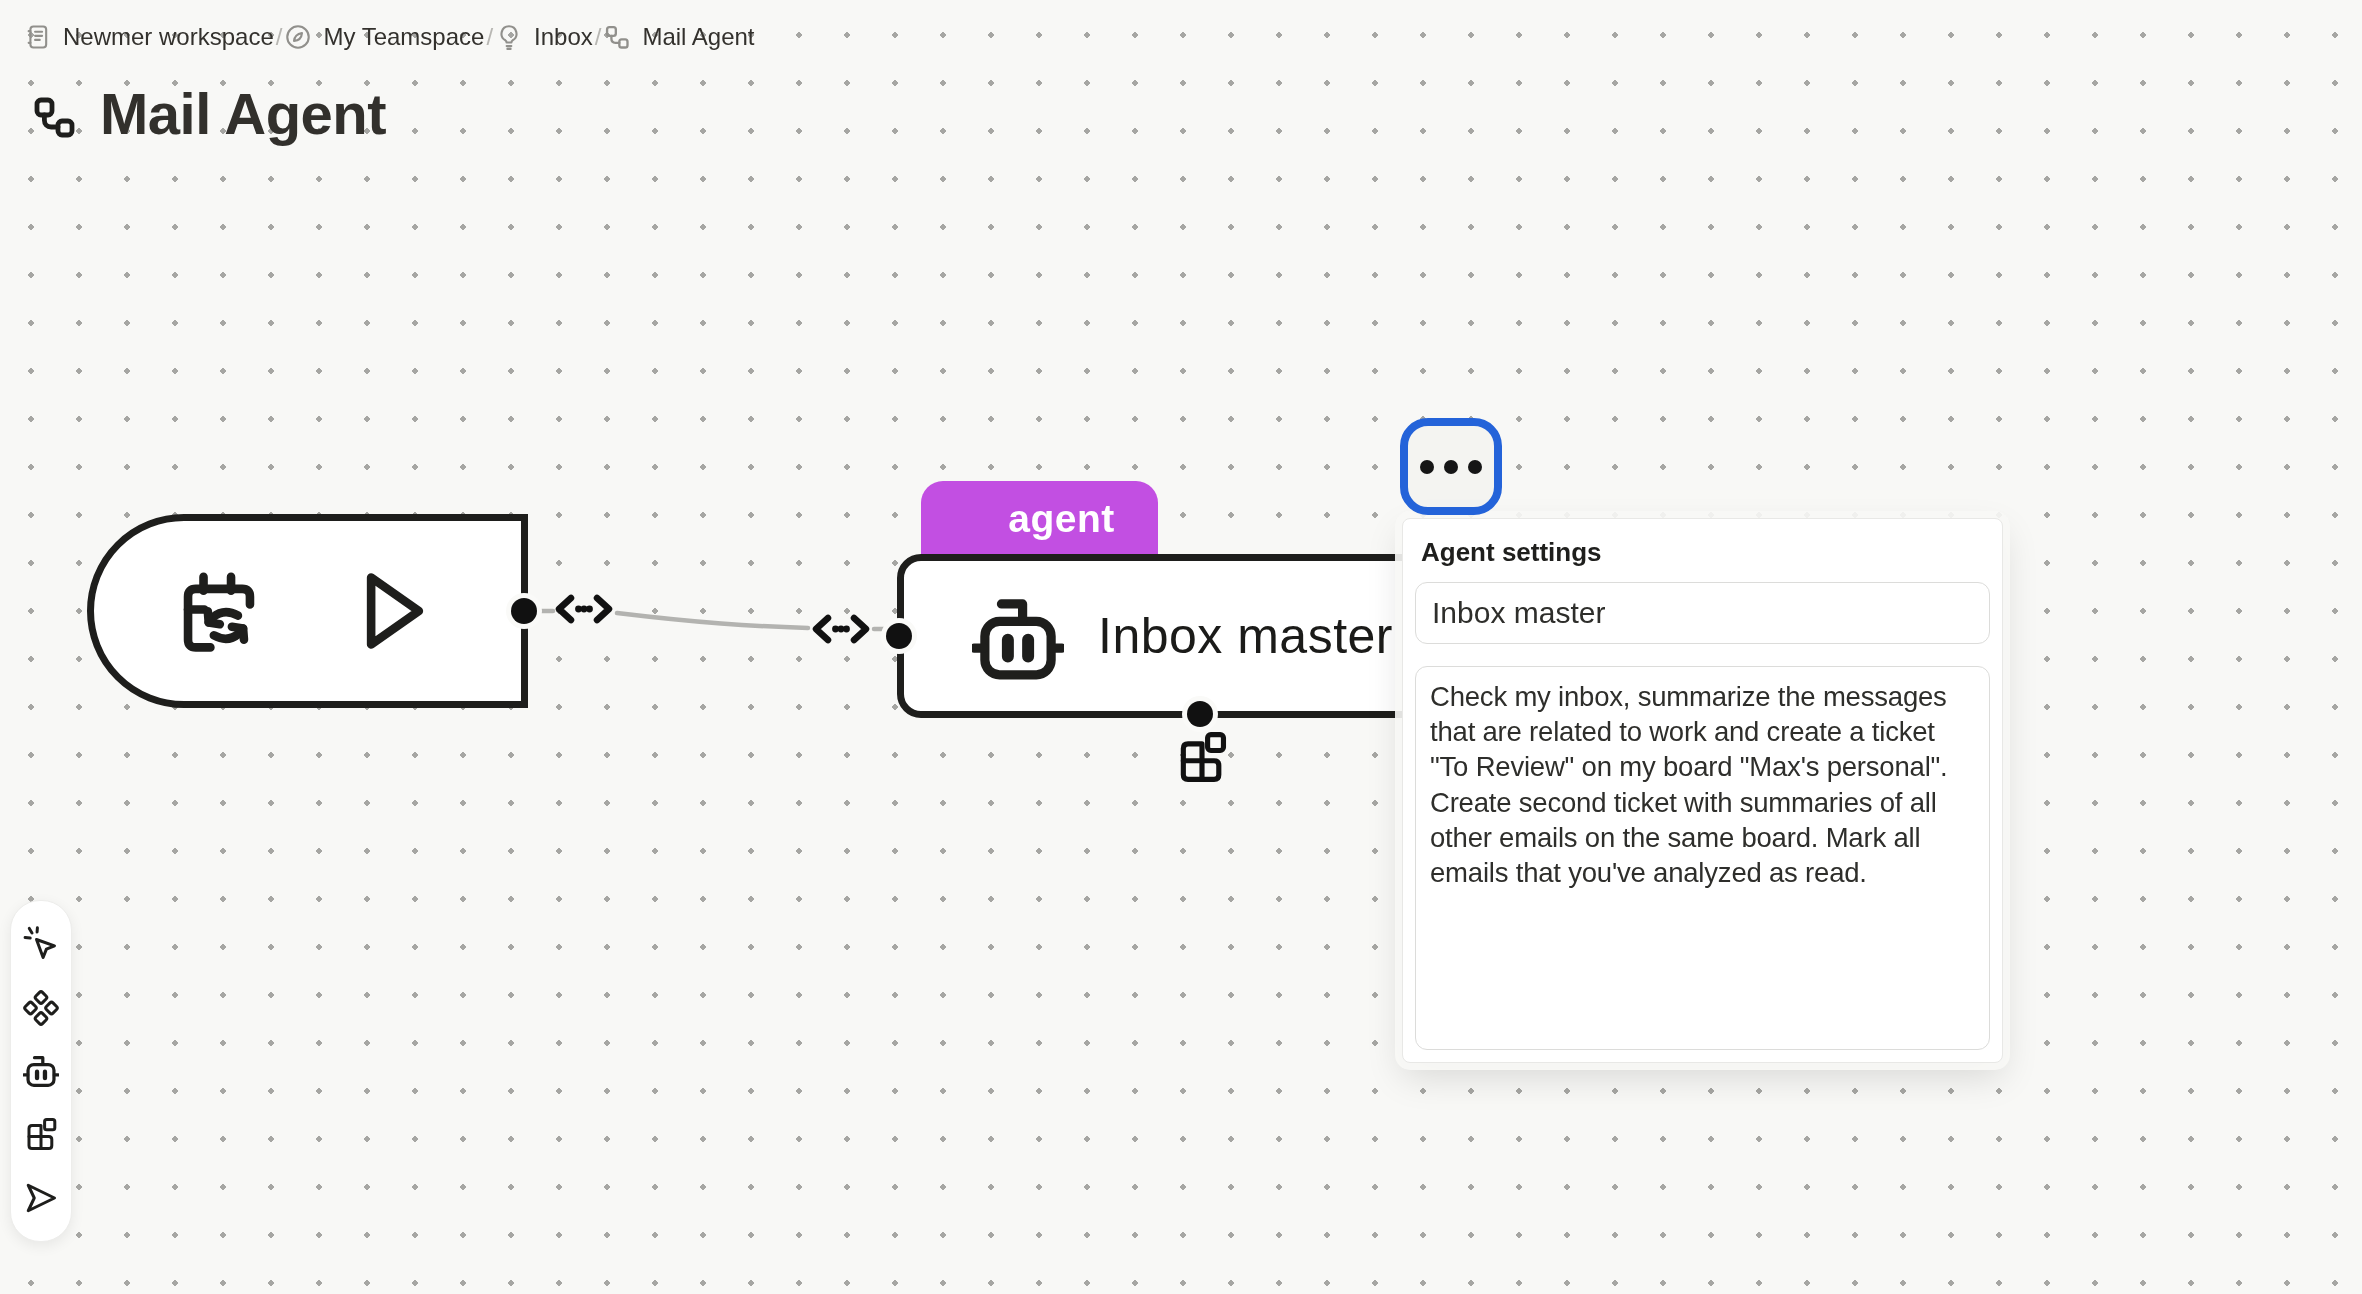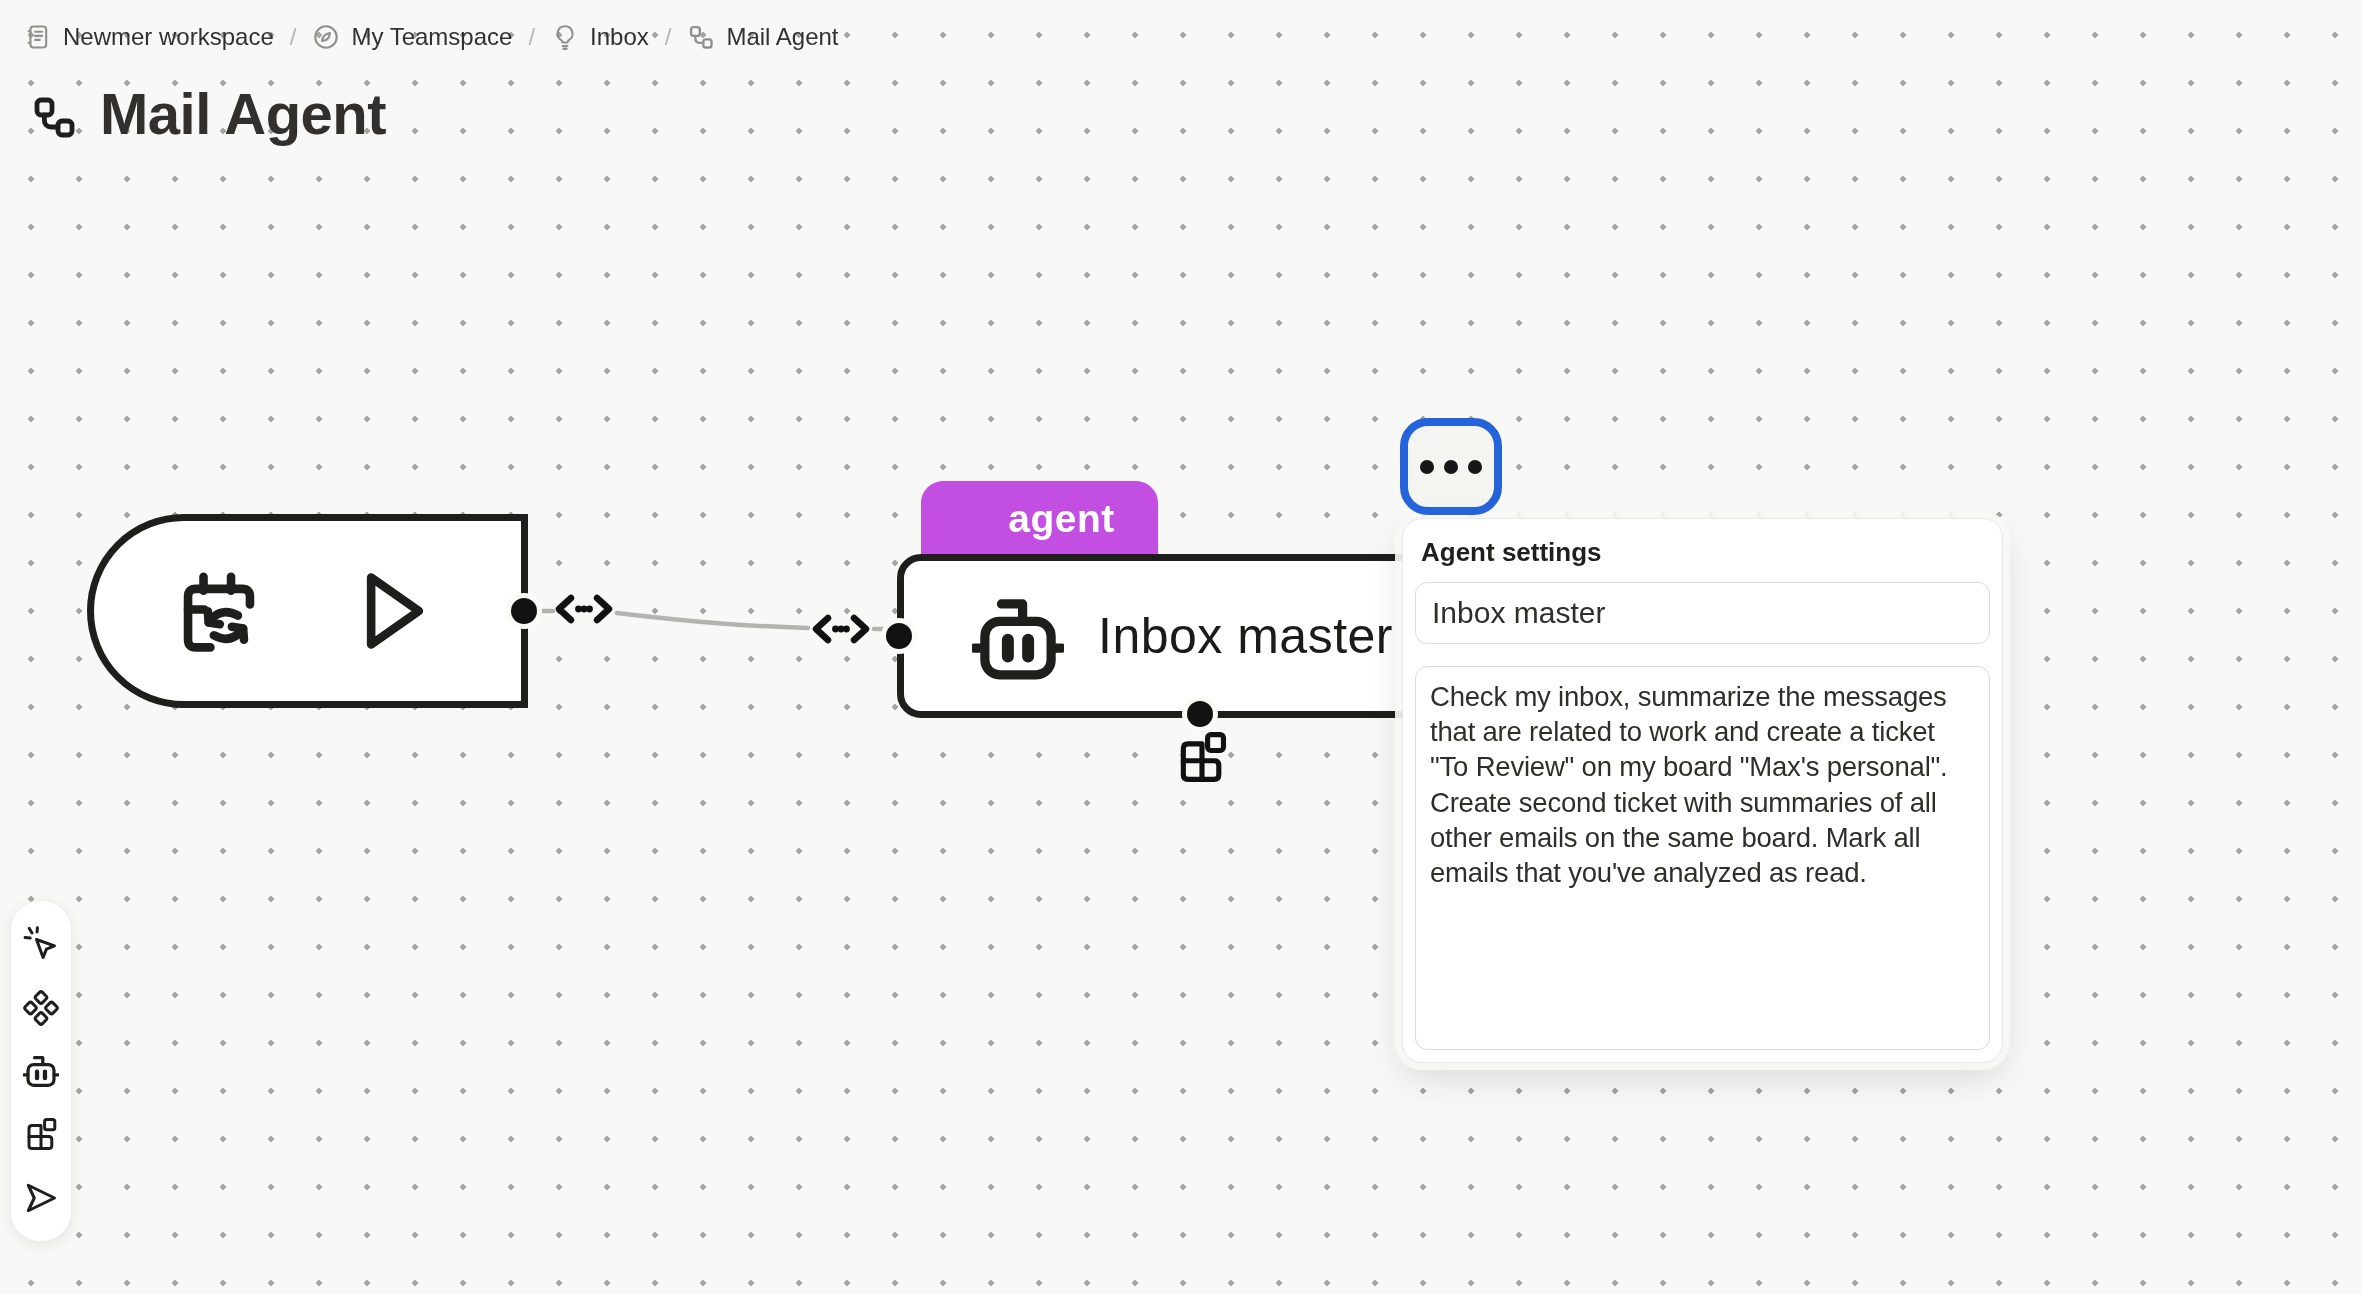--- a/index.html
+++ b/index.html
@@ -12,21 +12,21 @@
   #canvas{
     position:relative;width:2362px;height:1294px;
     background-color:#F8F8F6;
     background-image:radial-gradient(circle,#A6A6A3 2.6px,transparent 2.8px);
     background-size:48px 48px;
     background-position:7px 11px;
   }
   
   .breadcrumb{
     position:absolute;left:24px;top:18px;height:38px;
-    display:flex;align-items:center;gap:14px;
+    display:flex;align-items:center;
     font-size:24px;color:#33312D;white-space:nowrap;z-index:40;
   }
   .crumb{display:flex;align-items:center;gap:11px;cursor:pointer;}
   .crumb .cicon{width:28px;height:28px;color:#91908C;display:flex;align-items:center;justify-content:center;}
   .crumb-sep{color:#B8B7B3;font-size:24px;padding:0 2px;}
   
   .page-title-row{position:absolute;left:30px;top:80px;display:flex;align-items:center;gap:22px;z-index:40;}
   .page-title-row .ticon{width:48px;height:48px;color:#1E1E1C;margin-top:6px;}
   h1.page-title{margin:0;font-size:58px;font-weight:700;letter-spacing:-0.5px;color:#32302C;}
   
@@ -55,21 +55,21 @@
   
   .options-btn{
     position:absolute;left:1400px;top:418px;width:102px;height:97px;box-sizing:border-box;
     border:8px solid #2463D9;border-radius:28px;background:rgba(242,242,240,0.88);
     display:flex;align-items:center;justify-content:center;gap:10px;z-index:21;cursor:pointer;
   }
   .options-btn .dot{width:14px;height:14px;border-radius:50%;background:#161616;}
   
   .panel{
     position:absolute;left:1402px;top:518px;width:601px;height:545px;box-sizing:border-box;
-    background:#fff;border:1px solid #E8E8E6;border-radius:20px;
+    background:#fff;border:1px solid #E8E8E6;border-radius:8px;
     box-shadow:0 0 0 7px rgba(248,248,246,0.9),0 14px 36px rgba(0,0,0,0.13);
     padding:14px 12px;z-index:20;
   }
   .panel-title{font-size:26px;font-weight:700;color:#1F1F1D;margin:4px 0 14px 6px;}
   .panel input.name-input{
     display:block;width:100%;height:62px;box-sizing:border-box;
     border:1.5px solid #DCDCDA;border-radius:12px;background:#fff;
     font-family:inherit;font-size:30px;color:#2E2E2B;padding:0 16px;outline:none;
     margin-bottom:22px;
   }

